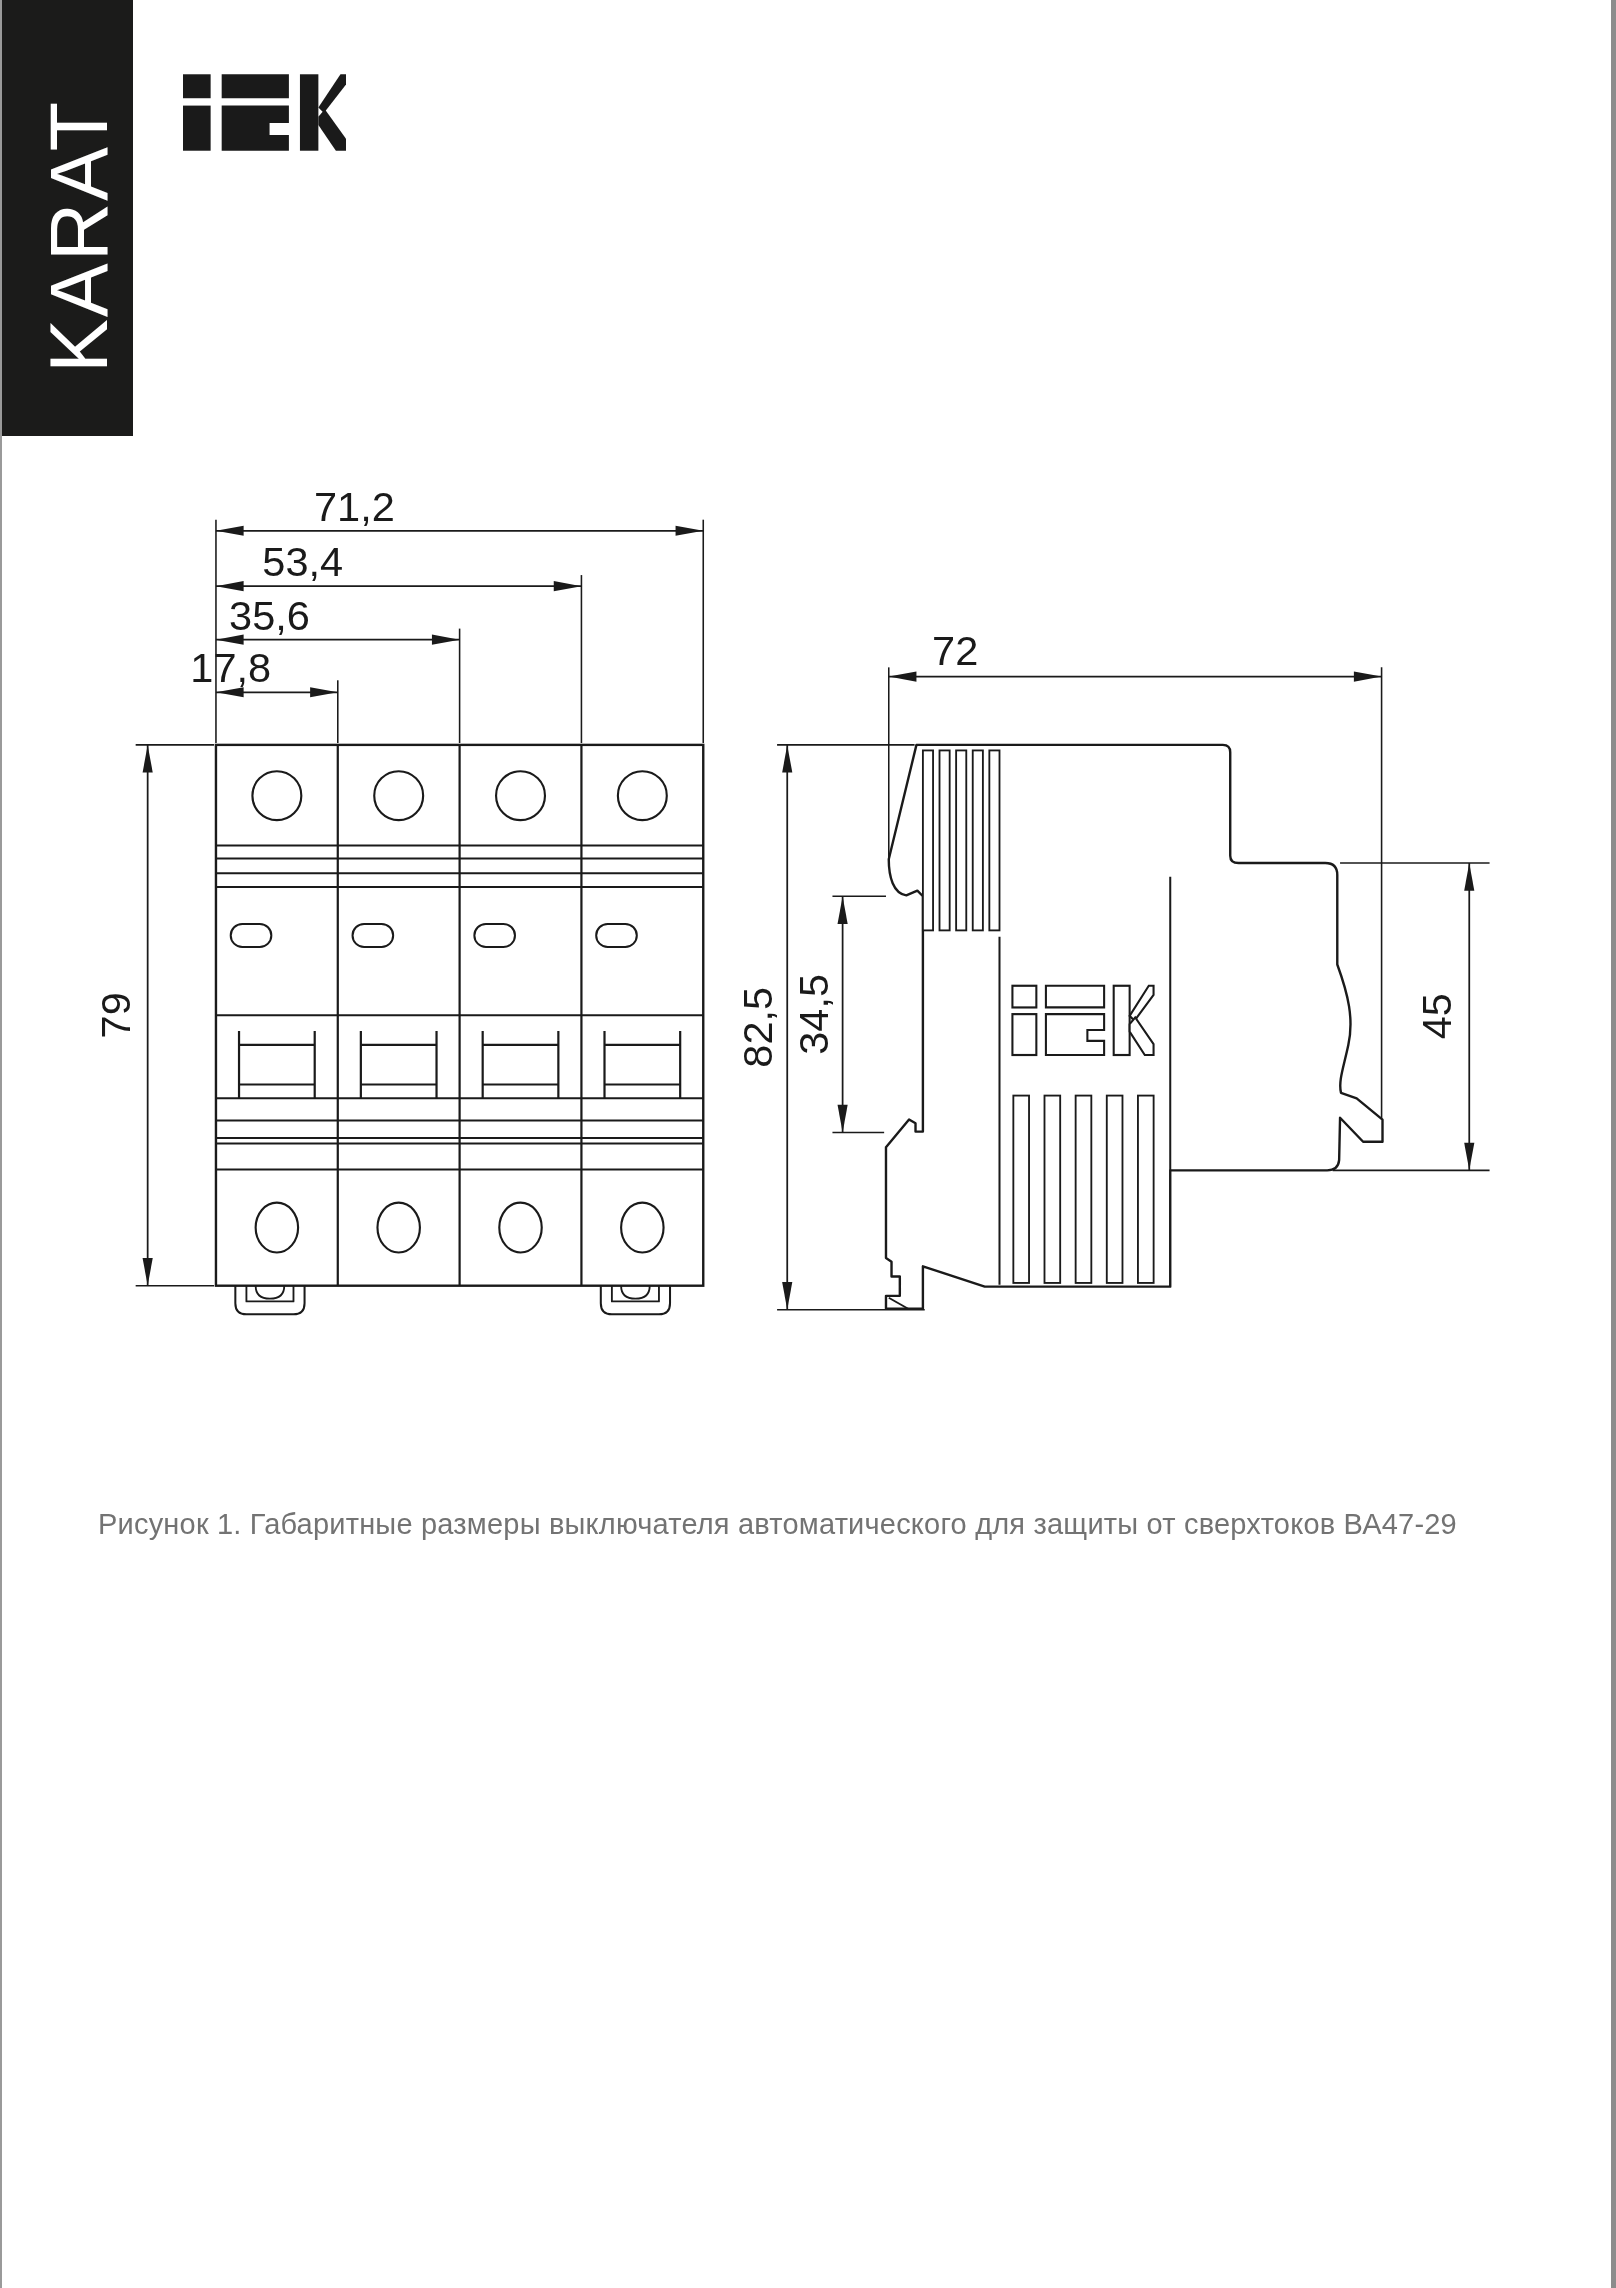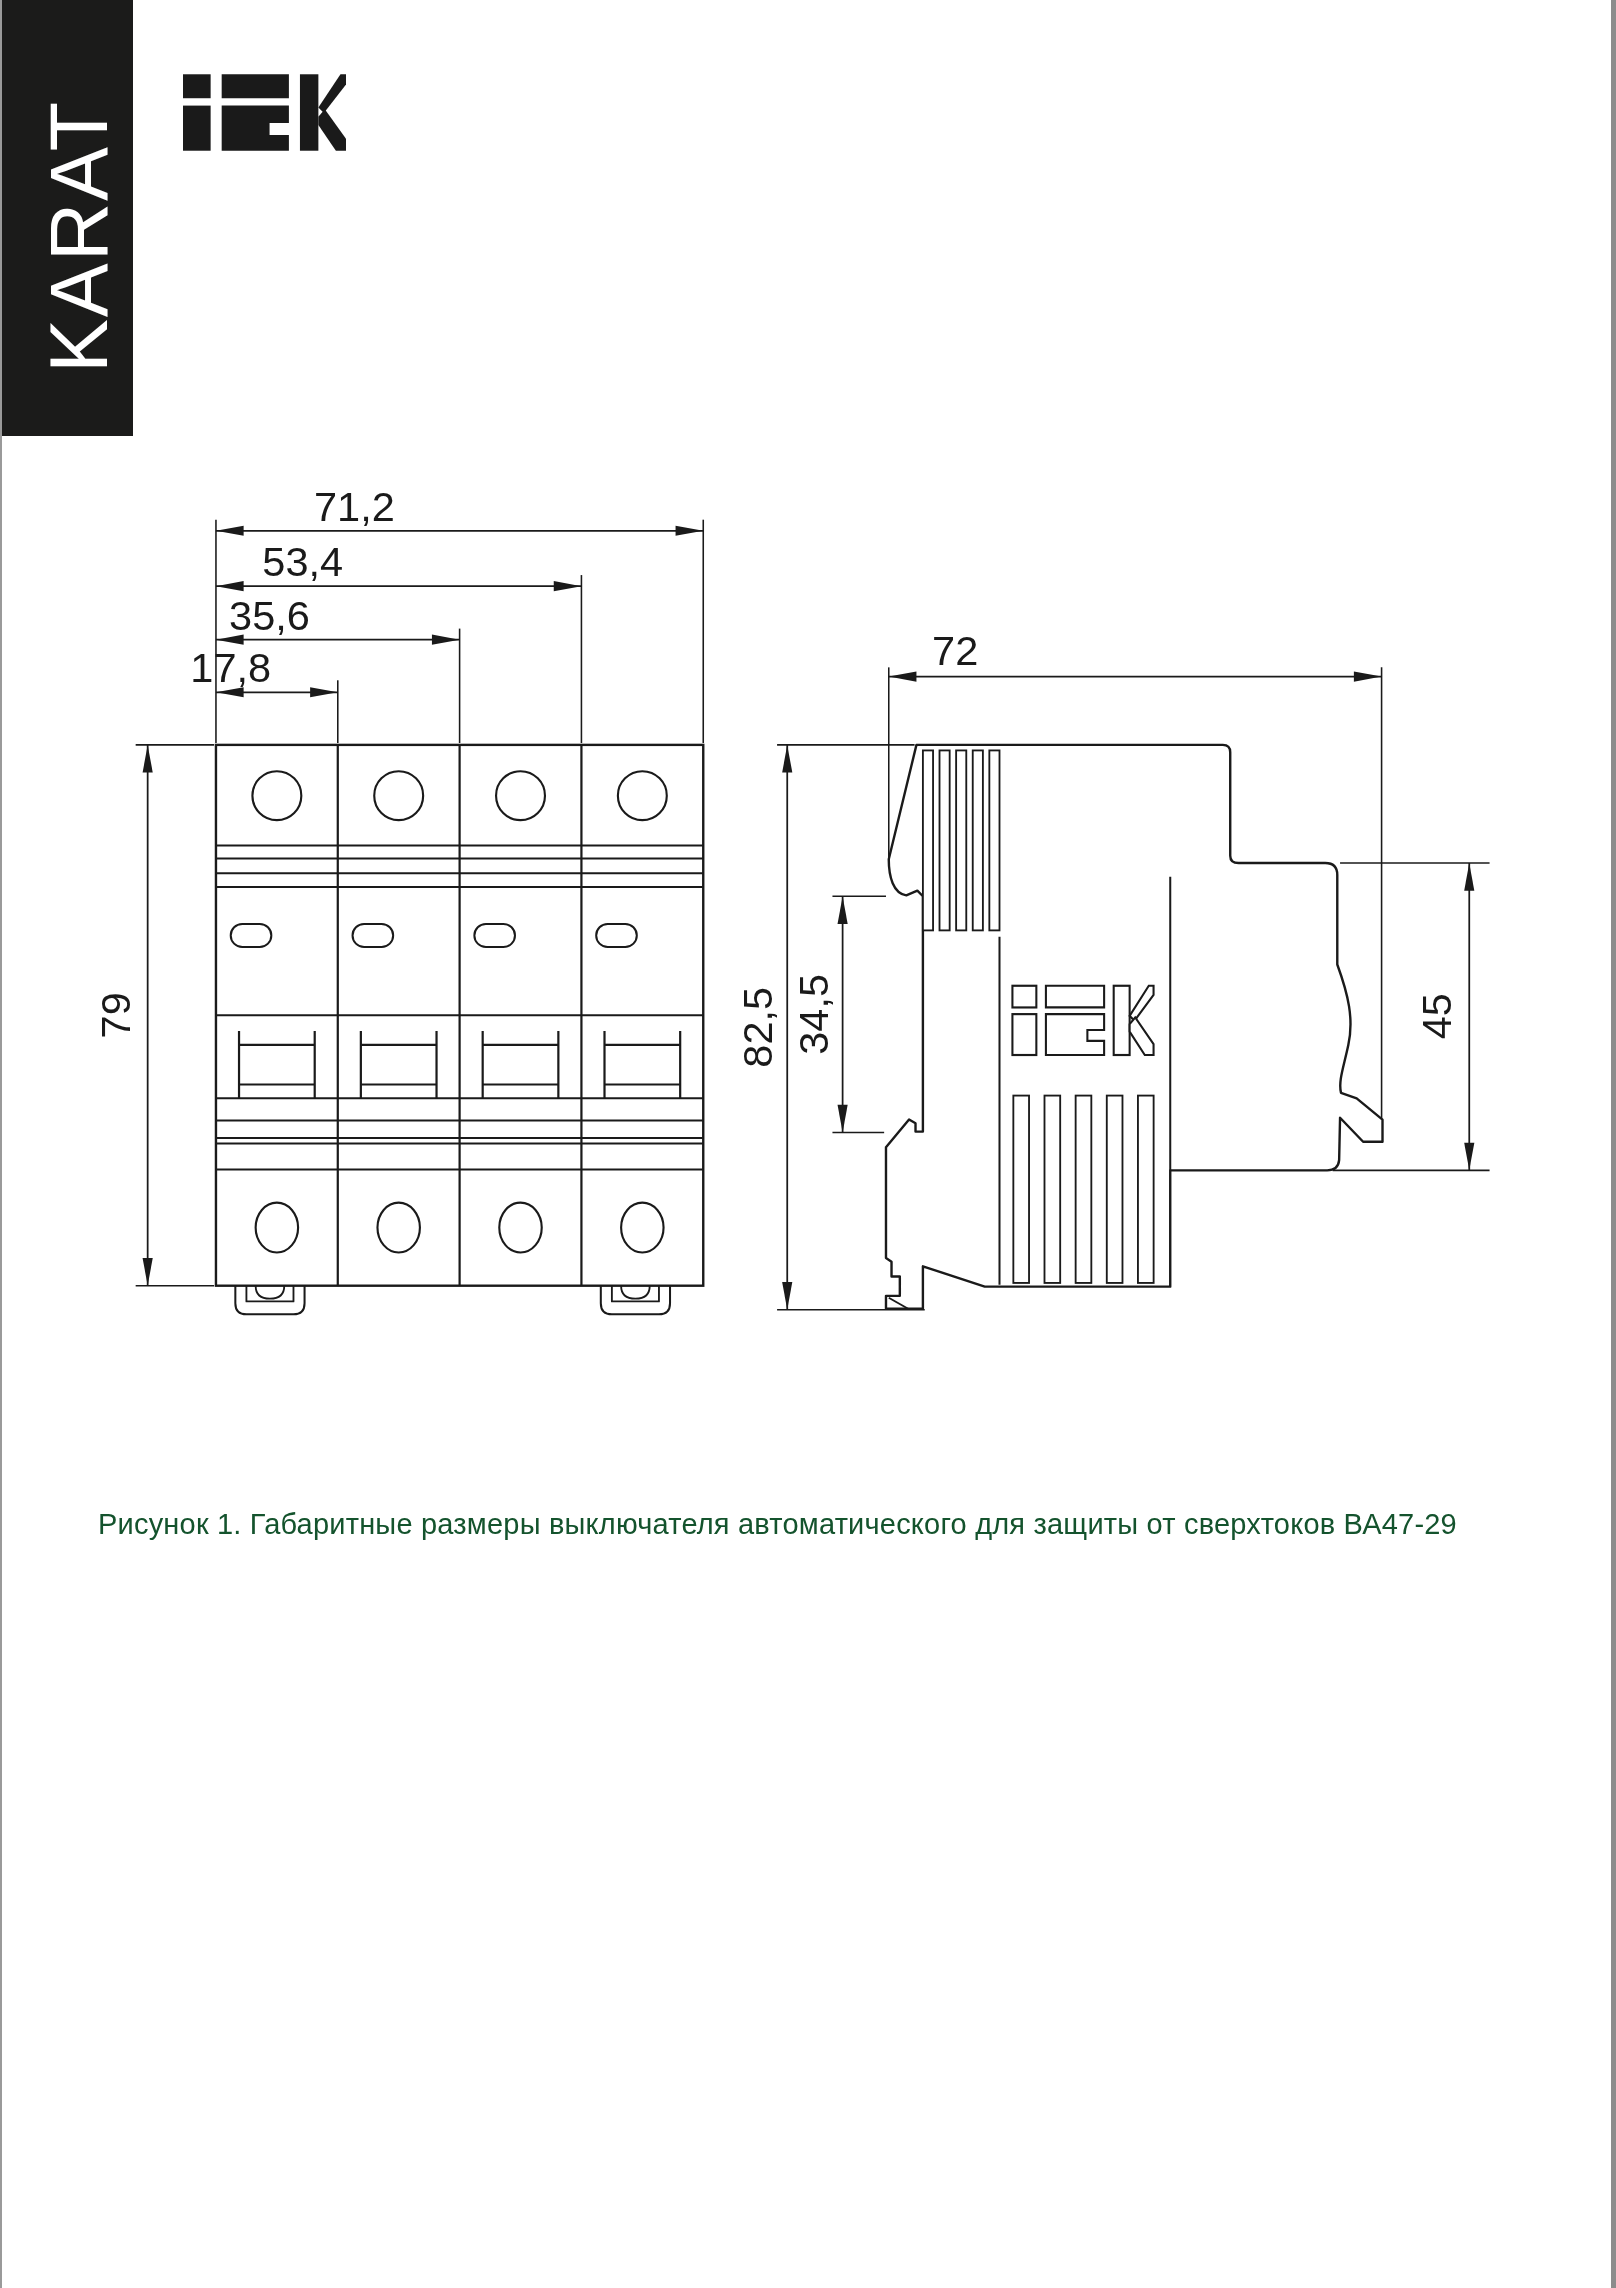--- a/index.html
+++ b/index.html
@@ -7,21 +7,21 @@
         font-family:"Liberation Sans",sans-serif;overflow:hidden;}
   .edge-left{position:absolute;left:0;top:0;width:1.8px;height:2289px;background:#9a9a9a;}
   .edge-right{position:absolute;left:1611px;top:0;width:5.5px;height:2289px;background:#8c8c8c;}
   .karat-banner{position:absolute;left:1.8px;top:0;width:131px;height:436px;background:#1b1b1a;}
   .karat-text{position:absolute;left:31px;top:373px;transform-origin:0 0;transform:rotate(-90deg);
               font-size:81px;letter-spacing:1.8px;color:#ffffff;white-space:nowrap;font-weight:400;}
   .header-logo{position:absolute;left:183px;top:74px;width:163px;height:77px;}
   svg.drawing{position:absolute;left:0;top:0;}
   text.dim{font-family:"Liberation Sans",sans-serif;font-size:45px;fill:#1a1a1a;}
   .caption{position:absolute;left:98px;top:1508px;width:1440px;font-size:29px;
-           letter-spacing:0.2px;color:#14532d;white-space:nowrap;}
+           letter-spacing:0.2px;color:#737373;white-space:nowrap;}
 </style>
 </head>
 <body>
 
 <div class="page">
   <div class="edge-left"></div>
   <div class="edge-right"></div>
 
   <div class="karat-banner">
     <span class="karat-text">KARAT</span>

